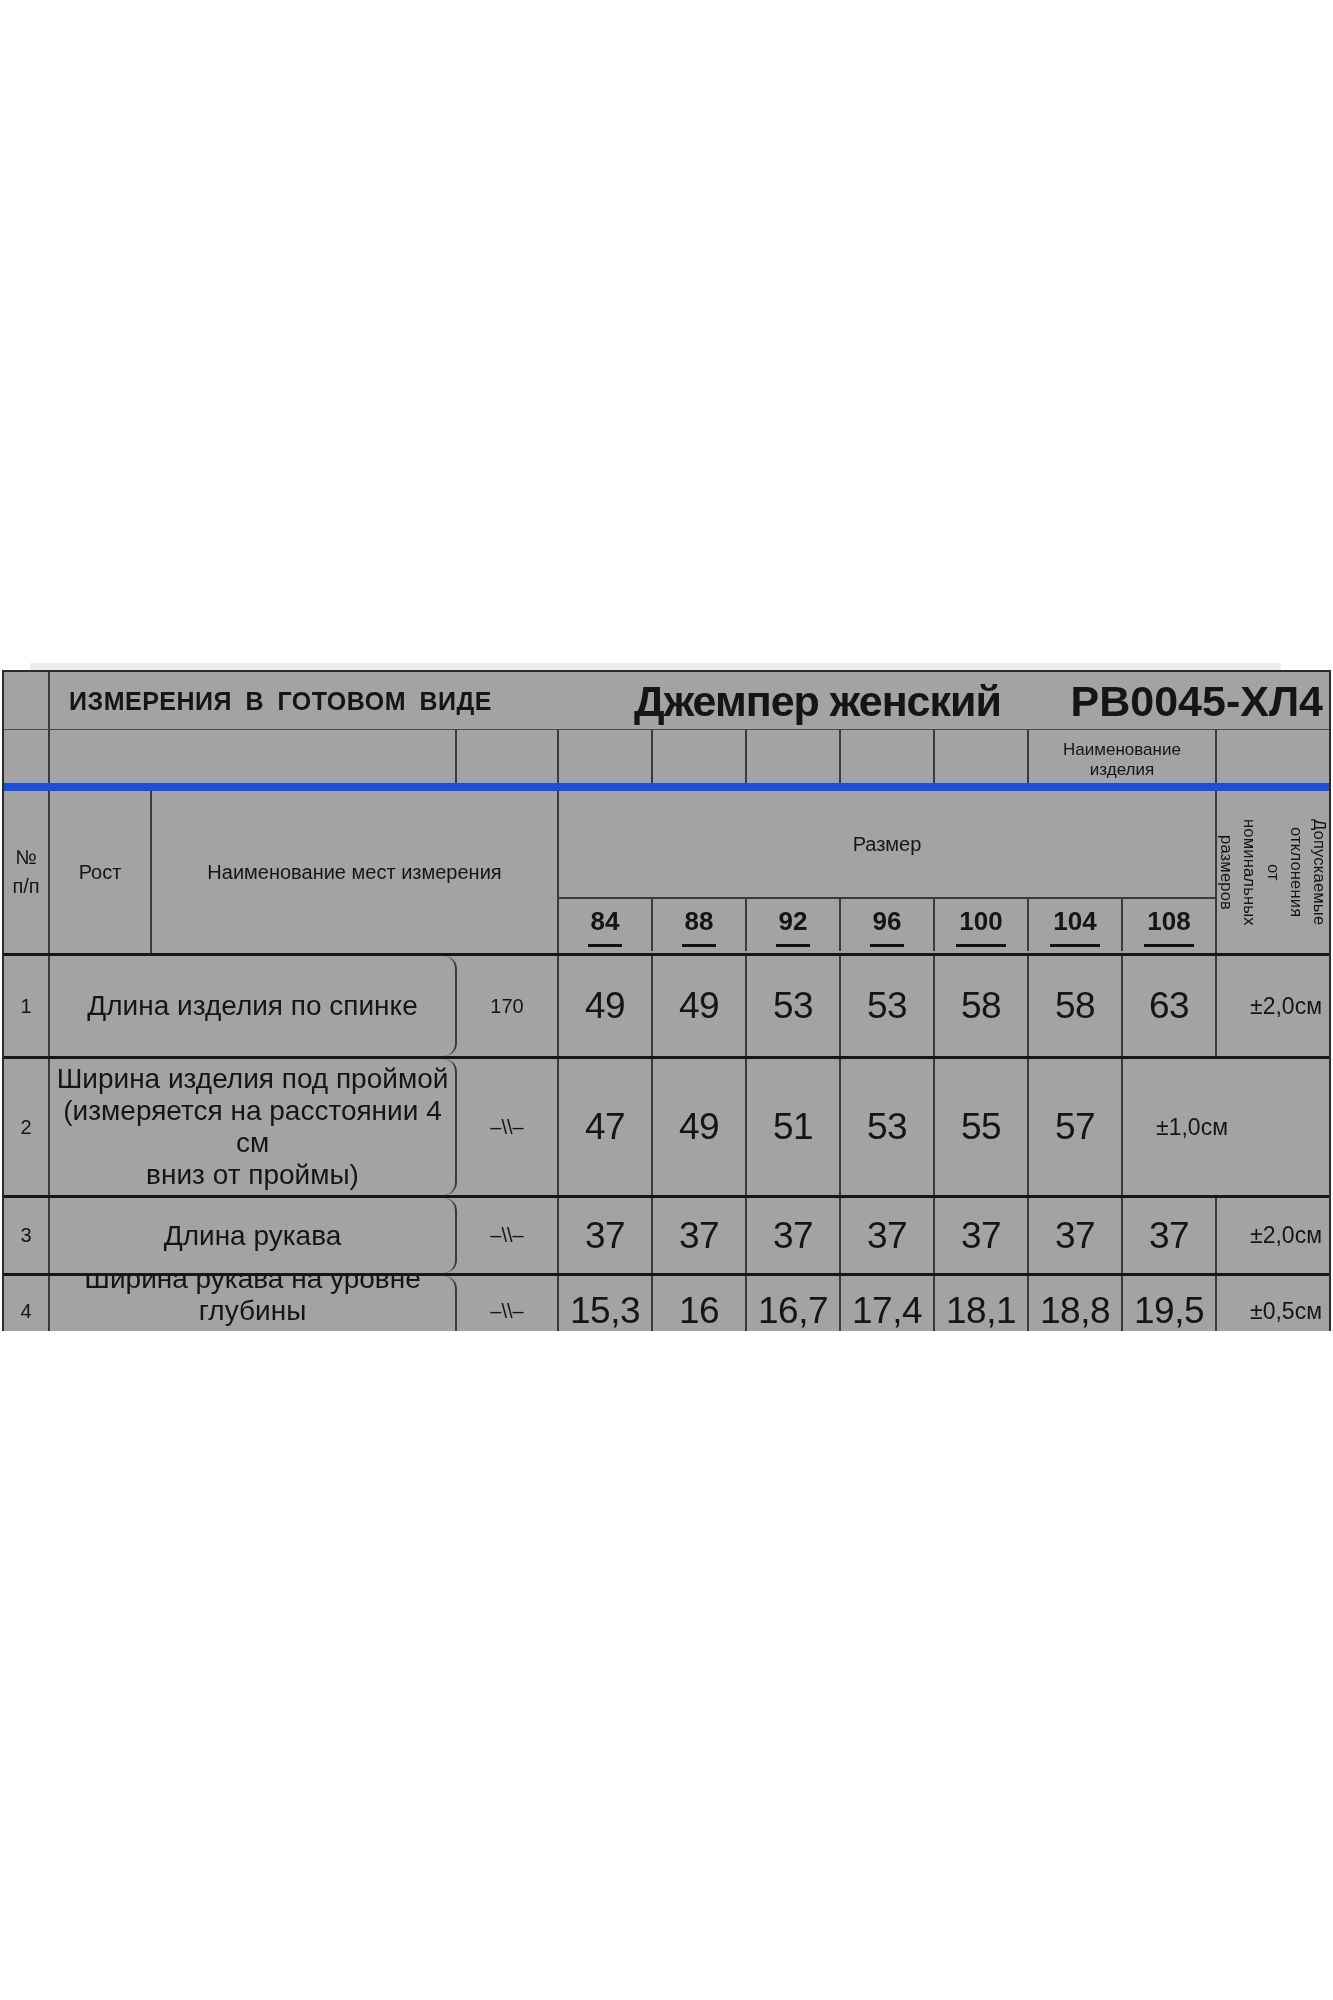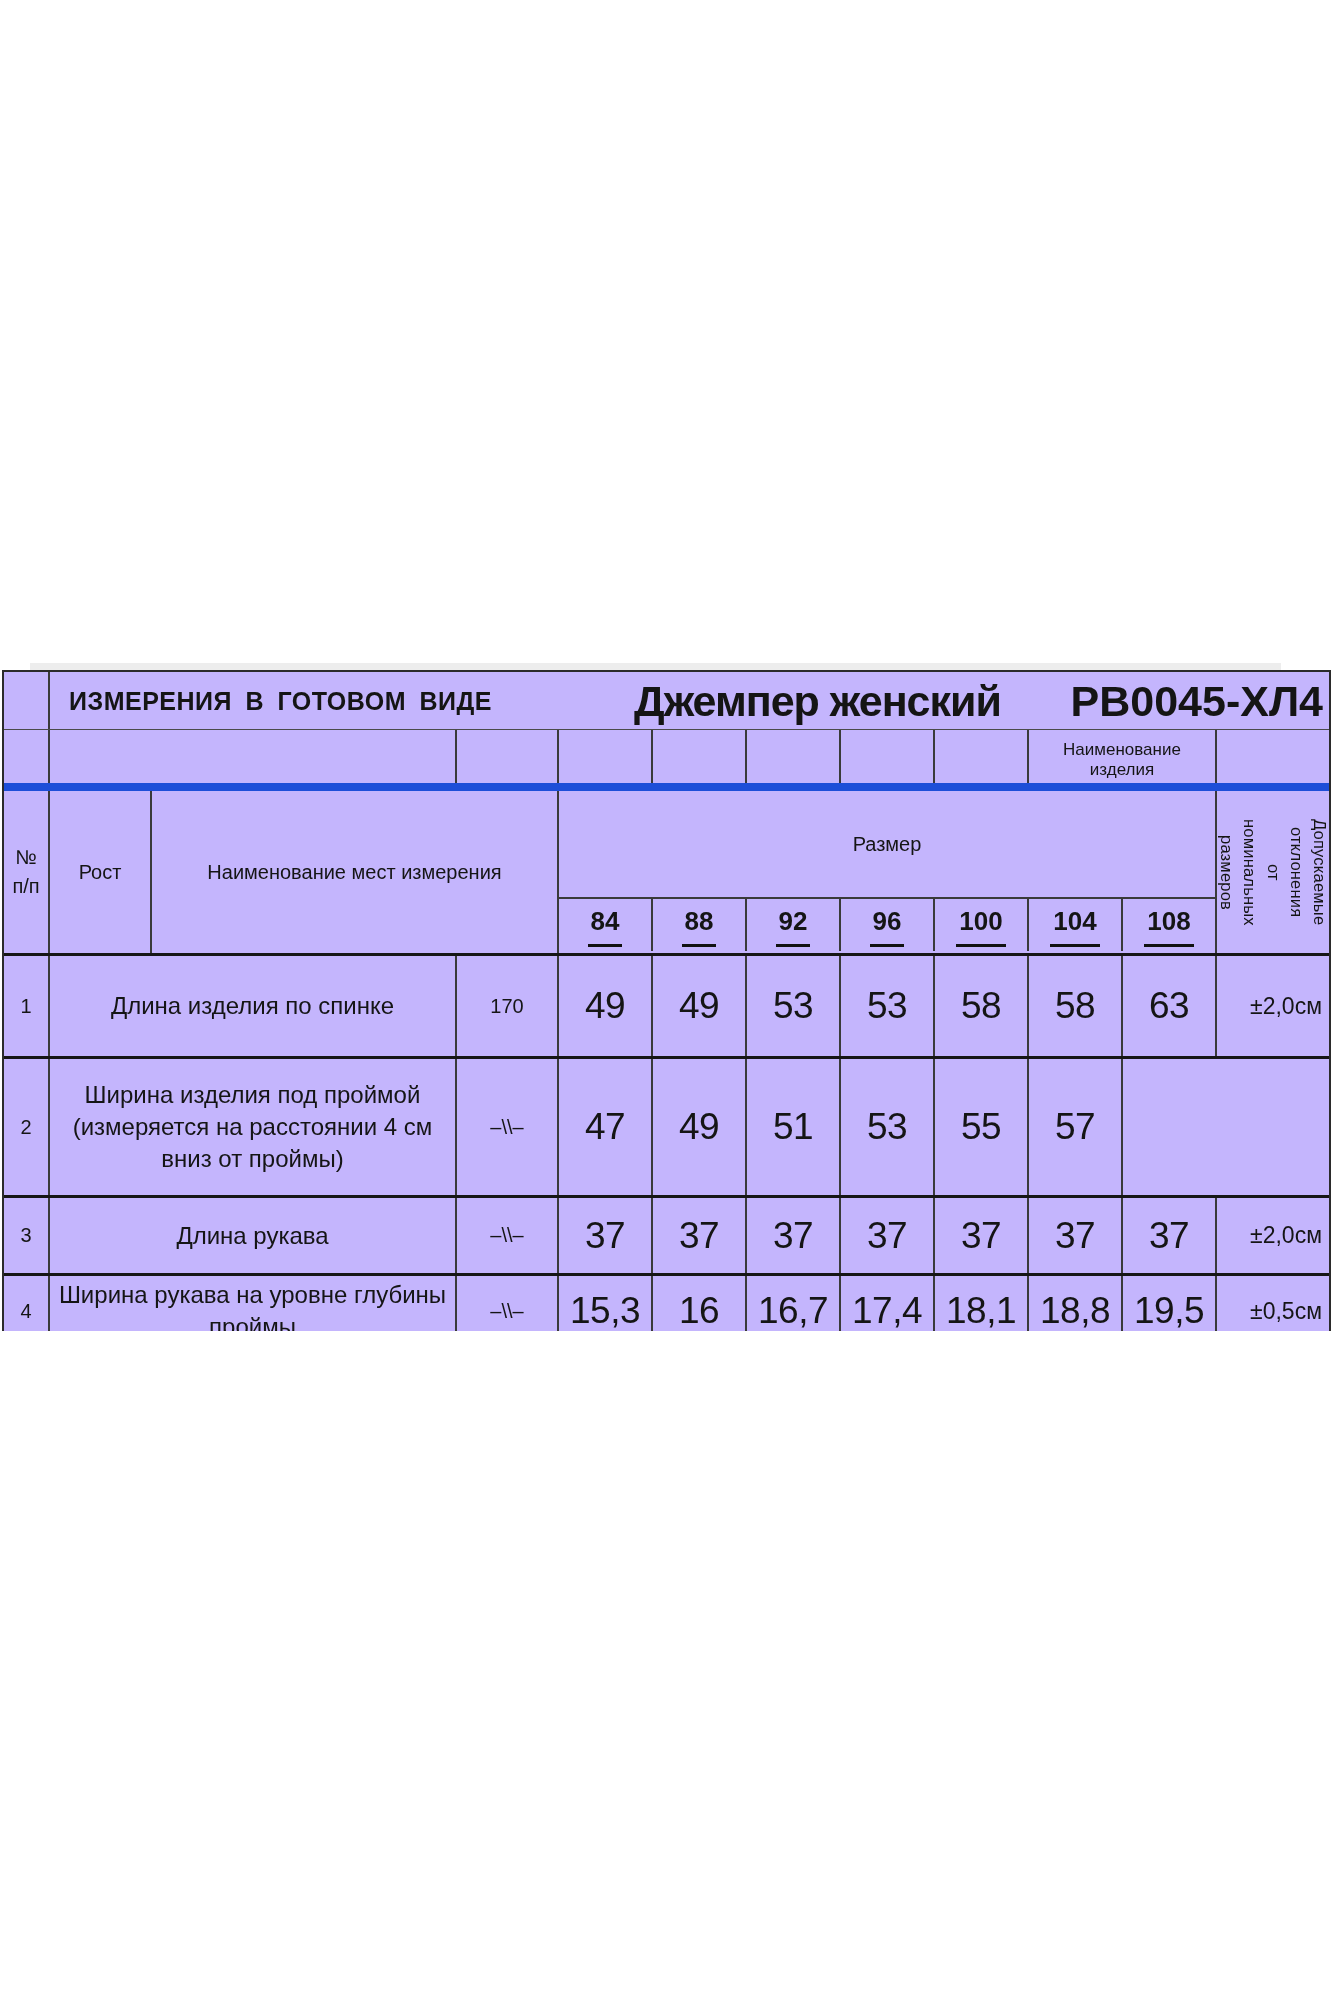--- a/index.html
+++ b/index.html
@@ -4,21 +4,21 @@
 <style>
   html,body{margin:0;padding:0;}
   body{
     width:1333px;height:2000px;background:#ffffff;position:relative;
     font-family:"Liberation Sans","DejaVu Sans",sans-serif;color:#151515;
     overflow:hidden;
   }
   .gray-strip{position:absolute;left:30px;top:663px;width:1251px;height:8px;background:#ededed;}
   .tbl{
     position:absolute;left:2px;top:670px;width:1325px;height:659px;
-    border:2px solid #2b2b2b;border-bottom:none;background:#c4b5fd;
+    border:2px solid #2b2b2b;border-bottom:none;background:#a3a3a3;
     overflow:hidden;box-sizing:content-box;
   }
   .row{display:flex;width:1325px;box-sizing:content-box;}
   .cell{
     box-sizing:border-box;border-right:2px solid #3a3a3a;
     display:flex;align-items:center;justify-content:center;
     text-align:center;overflow:hidden;
   }
   .cell.last{border-right:none;}
   .pre{white-space:pre-line;}
@@ -47,21 +47,21 @@
   .rotcell{padding:0;}
   .rot{
     writing-mode:vertical-rl;white-space:pre-line;
     font-size:16.5px;line-height:1.4;text-align:center;
     max-height:158px;letter-spacing:.2px;
   }
   
   .r-data{border-bottom:3px solid #161616;}
   .r-data.cut{border-bottom:none;}
   .c-num{font-size:20px;}
-  .c-name{font-size:24px;line-height:32px;}
+  .c-name{font-size:28px;line-height:32px;border-radius:13px;}
   .c-rost{font-size:20px;}
   .c-val{font-size:37px;font-weight:400;letter-spacing:-.5px;}
   .c-tol{font-size:23px;margin-left:13px;}
   
   .w-num{width:46px;flex:none;}
   .w-name{width:407px;flex:none;}
   .w-rost{width:102px;flex:none;}
   .w-size{width:94px;flex:none;}
   .w-size-last{width:92px;flex:none;border-right:none;}
   .w-merge2{width:188px;flex:none;}
@@ -156,20 +156,21 @@
     <div class="cell w-name c-name pre">Ширина изделия под проймой
 (измеряется на расстоянии 4 см
 вниз от проймы)</div>
     <div class="cell w-rost c-rost">–\\–</div>
     <div class="cell w-size c-val">47</div>
     <div class="cell w-size c-val">49</div>
     <div class="cell w-size c-val">51</div>
     <div class="cell w-size c-val">53</div>
     <div class="cell w-size c-val">55</div>
     <div class="cell w-size c-val">57</div>
+    <div class="cell w-tol last c-tol">±1,0см</div>
   </div>
 
   <div class="row r-data" style="height:75px">
     <div class="cell w-num c-num">3</div>
     <div class="cell w-name c-name pre">Длина рукава</div>
     <div class="cell w-rost c-rost">–\\–</div>
     <div class="cell w-size c-val">37</div>
     <div class="cell w-size c-val">37</div>
     <div class="cell w-size c-val">37</div>
     <div class="cell w-size c-val">37</div>

